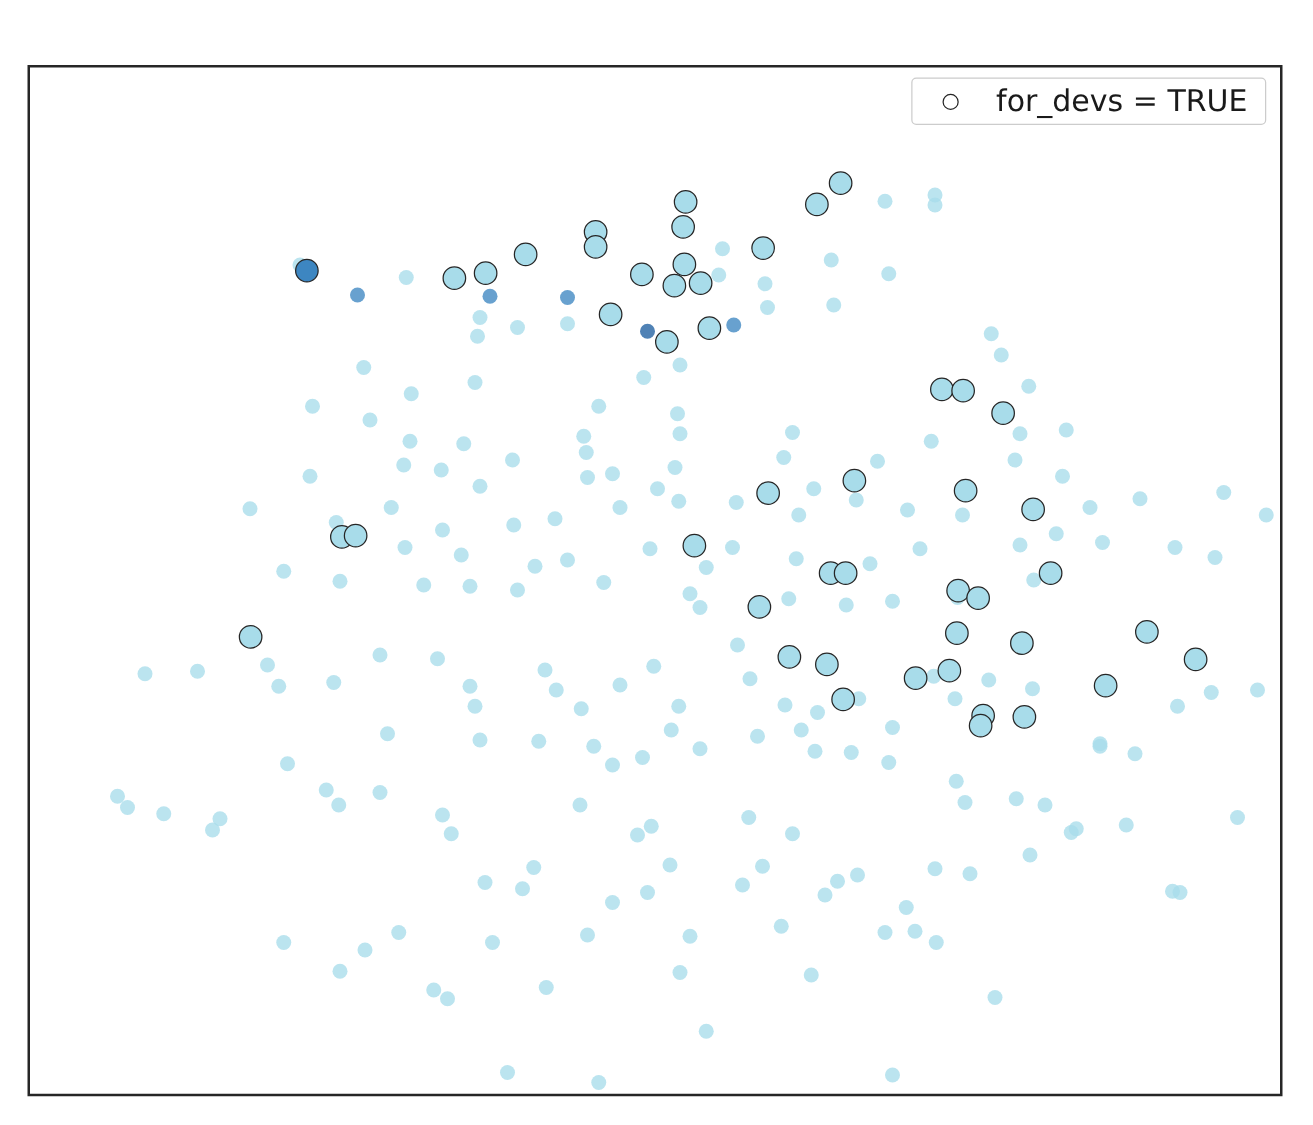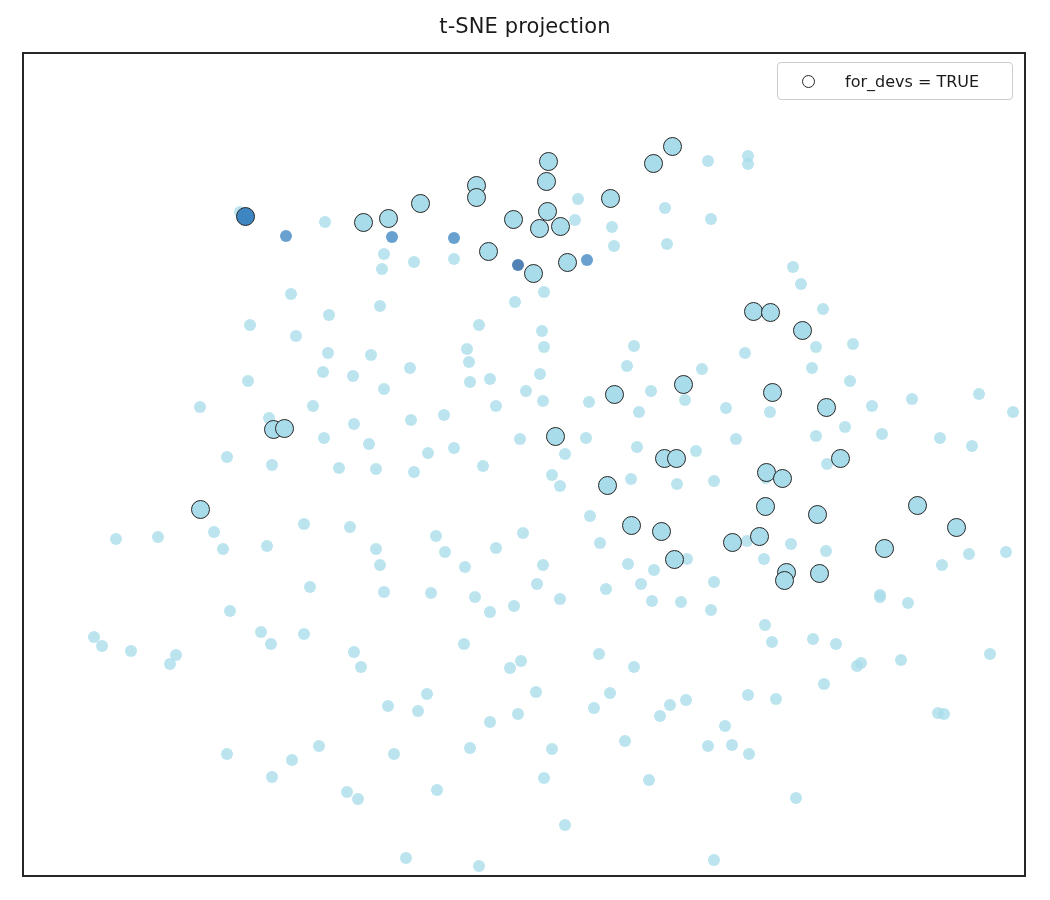--- a/index.html
+++ b/index.html
@@ -83,33 +83,32 @@
     width: 13px;
     height: 13px;
     border-radius: 50%;
     border: 1.7px solid #1a1a1a;
     background: transparent;
     box-sizing: border-box;
     flex: 0 0 auto;
     margin-left: 12px;
   }
   #legend-label {
-    font-size: 16px;
+    font-size: 24px;
     color: #1a1a1a;
     margin-left: 30px;
     white-space: nowrap;
     font-family: "DejaVu Sans", sans-serif;
   }
 </style>
 </head>
 <body>
 
 <div id="figure">
 
-  <div id="plot-title">t-SNE projection</div>
 
   <div id="axes">
 
     <div id="points-layer">
         <div class="pt plain" style="left: 210px; top: 152px; background: rgb(168, 220, 234);"></div>
         <div class="pt plain" style="left: 256px; top: 176px; background: rgb(61, 134, 193);"></div>
         <div class="pt plain" style="left: 362px; top: 177px; background: rgb(61, 134, 193);"></div>
         <div class="pt plain" style="left: 424px; top: 178px; background: rgb(61, 134, 193);"></div>
         <div class="pt plain" style="left: 488px; top: 205px; background: rgb(31, 95, 160);"></div>
         <div class="pt plain" style="left: 557px; top: 200px; background: rgb(61, 134, 193);"></div>

